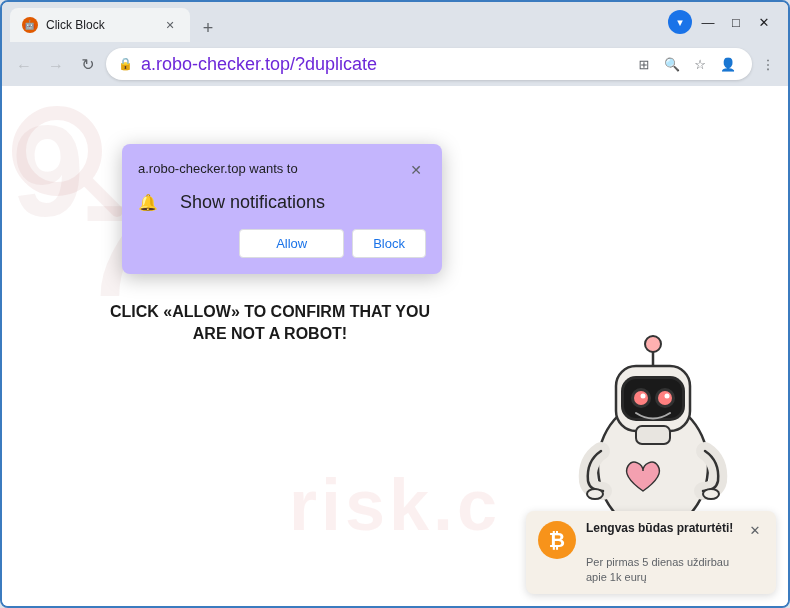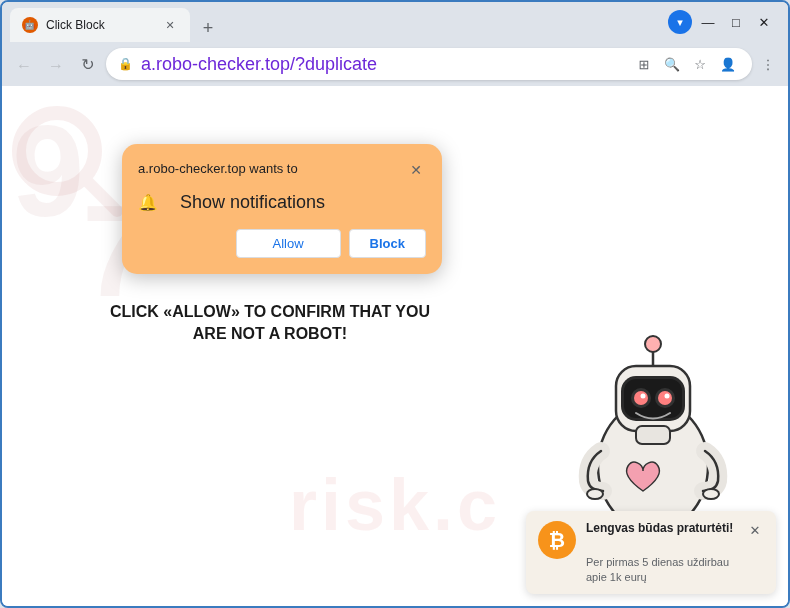--- a/index.html
+++ b/index.html
@@ -226,22 +226,22 @@
       width: 210px;
       height: 280px;
     }
 
     
     .permission-popup {
       position: absolute;
       top: 58px;
       left: 120px;
       width: 320px;
-      background: #fdba74;
-      border-radius: 15px;
+      background: #c4b5fd;
+      border-radius: 8px;
       box-shadow: 0 4px 20px rgba(0,0,0,0.25);
       padding: 16px;
       z-index: 100;
     }
 
     .popup-header {
       display: flex;
       justify-content: space-between;
       align-items: flex-start;
       margin-bottom: 12px;
@@ -300,21 +300,21 @@
       cursor: pointer;
     }
 
     .btn-block {
       padding: 6px 20px;
       border: 1px solid #dadce0;
       border-radius: 4px;
       background: white;
       color: #1a73e8;
       font-size: 13px;
-      font-weight: 700;
+      font-weight: 400;
       cursor: pointer;
     }
 
     
     .bottom-notification {
       position: absolute;
       bottom: 12px;
       right: 12px;
       width: 250px;
       background: #f5f0e8;

